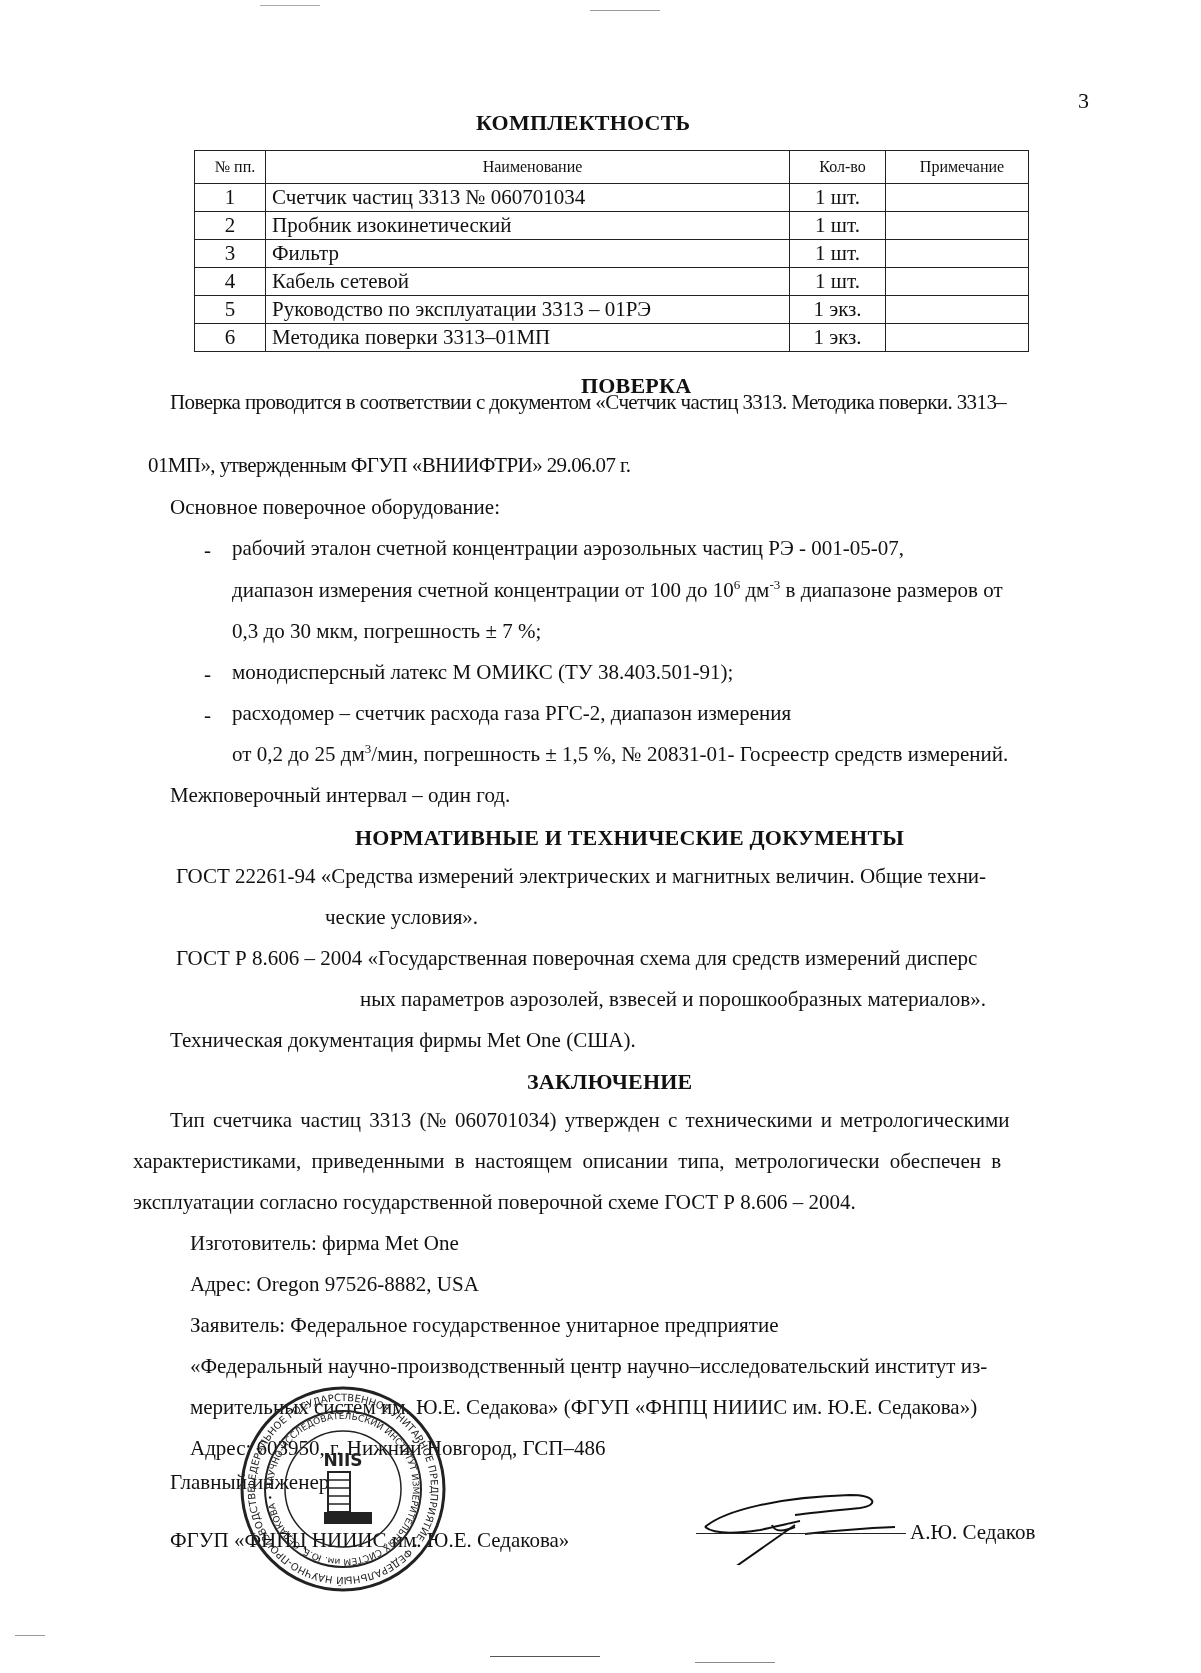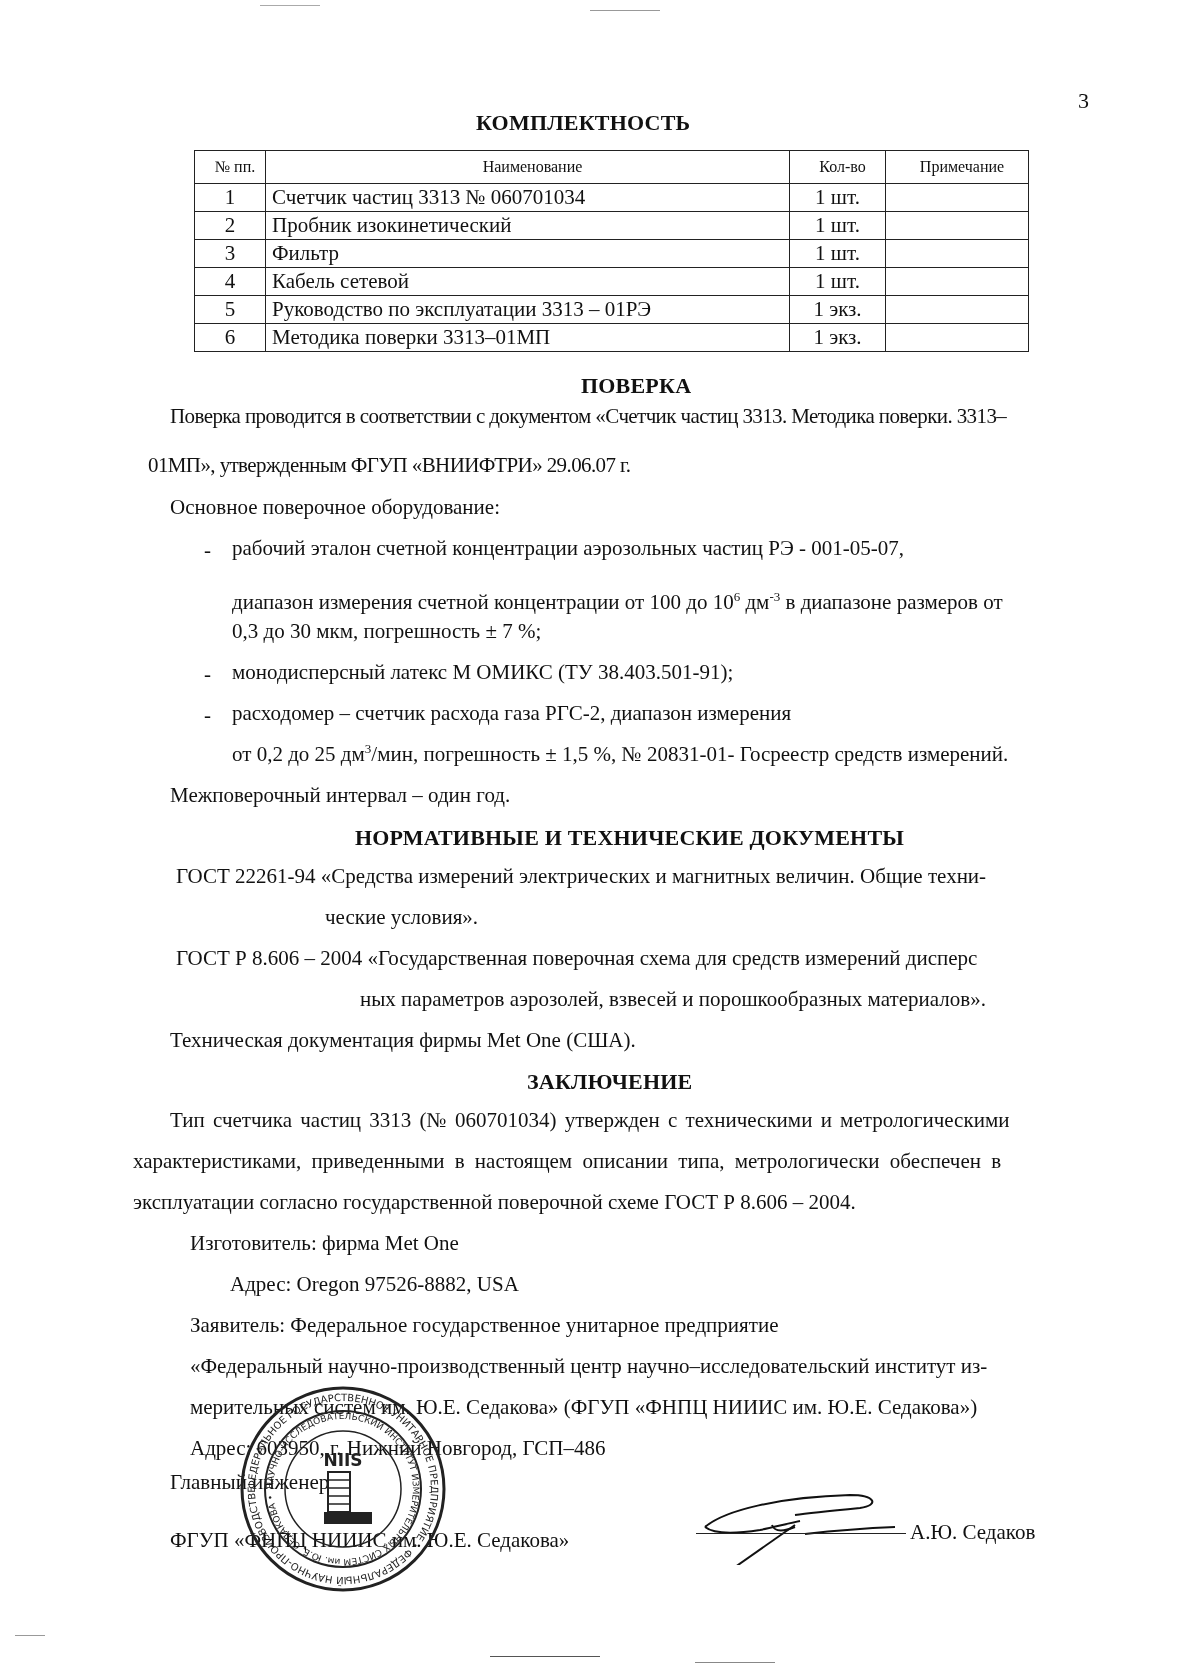--- a/index.html
+++ b/index.html
@@ -78,27 +78,27 @@
   <tr>
     <td class="num">6</td>
     <td class="name">Методика поверки 3313–01МП</td>
     <td class="qty">1 экз.</td>
     <td class="note"></td>
   </tr>
 </tbody>
   </table>
 
 <div class="abs h" style="left:581px; top:373px;">ПОВЕРКА</div>
-<div class="abs p" style="left:170px; top:406px; letter-spacing:-0.6px;">Поверка проводится в соответствии с документом «Счетчик частиц  3313. Методика поверки. 3313–</div>
+<div class="abs p" style="left:170px; top:392px; letter-spacing:-0.6px;">Поверка проводится в соответствии с документом «Счетчик частиц  3313. Методика поверки. 3313–</div>
 <div class="abs p" style="left:148px; top:455px; letter-spacing:-0.6px;">01МП», утвержденным ФГУП «ВНИИФТРИ» 29.06.07 г.</div>
 <div class="abs p" style="left:170px; top:497px;">Основное поверочное оборудование:</div>
 
 <div class="dash" style="left:204px; top:538px;">-</div>
 <div class="abs p" style="left:232px; top:538px;">рабочий эталон счетной концентрации аэрозольных частиц  РЭ - 001-05-07,</div>
-<div class="abs p" style="left:232px; top:580px;margin-top:12px;"><span>диапазон измерения счетной концентрации от 100 до 10</span><sup>6</sup><span> дм</span><sup>-3</sup><span> в диапазоне размеров от</span></div>
+<div class="abs p" style="left:232px; top:580px;"><span>диапазон измерения счетной концентрации от 100 до 10</span><sup>6</sup><span> дм</span><sup>-3</sup><span> в диапазоне размеров от</span></div>
 <div class="abs p" style="left:232px; top:621px;">0,3 до 30 мкм, погрешность  ± 7 %;</div>
 
 <div class="dash" style="left:204px; top:662px;">-</div>
 <div class="abs p" style="left:232px; top:662px;">монодисперсный латекс М ОМИКС (ТУ 38.403.501-91);</div>
 
 <div class="dash" style="left:204px; top:703px;">-</div>
 <div class="abs p" style="left:232px; top:703px;">расходомер – счетчик расхода газа РГС-2, диапазон измерения</div>
 <div class="abs p" style="left:232px; top:744px;"><span>от 0,2 до 25 дм</span><sup>3</sup><span>/мин, погрешность ± 1,5 %, № 20831-01- Госреестр средств измерений.</span></div>
 <div class="abs p" style="left:170px; top:785px;text-align:right;">Межповерочный интервал – один год.</div>
 
@@ -108,21 +108,21 @@
 <div class="abs p" style="left:176px; top:948px;">ГОСТ Р 8.606 – 2004 «Государственная поверочная схема для средств измерений дисперс</div>
 <div class="abs p" style="left:360px; top:989px;">ных параметров аэрозолей, взвесей и порошкообразных материалов».</div>
 <div class="abs p" style="left:170px; top:1030px;">Техническая документация фирмы Met One (США).</div>
 
 <div class="abs h" style="left:527px; top:1069px;">ЗАКЛЮЧЕНИЕ</div>
 <div class="abs p" style="left:170px; top:1110px; word-spacing:3px;">Тип счетчика частиц 3313 (№ 060701034) утвержден с техническими и метрологическими</div>
 <div class="abs p" style="left:133px; top:1151px; word-spacing:5px;">характеристиками, приведенными в настоящем описании типа, метрологически обеспечен в</div>
 <div class="abs p" style="left:133px; top:1192px;">эксплуатации согласно государственной поверочной схеме ГОСТ Р 8.606 – 2004.</div>
 
 <div class="abs p" style="left:190px; top:1233px;"><span class="bold">Изготовитель:</span><span> фирма Met One</span></div>
-<div class="abs p" style="left:190px; top:1274px;margin-left:40px;"><span class="bold">Адрес:</span><span> Oregon 97526-8882, USA</span></div>
+<div class="abs p" style="left:190px; top:1274px;"><span class="bold">Адрес:</span><span> Oregon 97526-8882, USA</span></div>
 <div class="abs p" style="left:190px; top:1315px;"><span class="bold">Заявитель:</span><span> Федеральное государственное унитарное предприятие</span></div>
 <div class="abs p" style="left:190px; top:1356px;">«Федеральный научно-производственный центр научно–исследовательский институт из-</div>
 <div class="abs p" style="left:190px; top:1397px;">мерительных систем им. Ю.Е. Седакова» (ФГУП «ФНПЦ НИИИС им. Ю.Е. Седакова»)</div>
 <div class="abs p" style="left:190px; top:1438px;"><span class="bold">Адрес:</span><span> 603950, г. Нижний Новгород, ГСП–486</span></div>
 
 <div class="abs p" style="left:170px; top:1472px;">Главный инженер</div>
 <div class="abs p" style="left:170px; top:1530px;">ФГУП «ФНПЦ НИИИС им. Ю.Е. Седакова»</div>
 
 <svg class="sig" width="220" height="90" viewBox="0 0 220 90">
   <path d="M5 52 C 25 35, 80 22, 150 20 C 175 20, 180 30, 160 33 C 130 36, 110 38, 95 40" fill="none" stroke="#111" stroke-width="2"></path>

